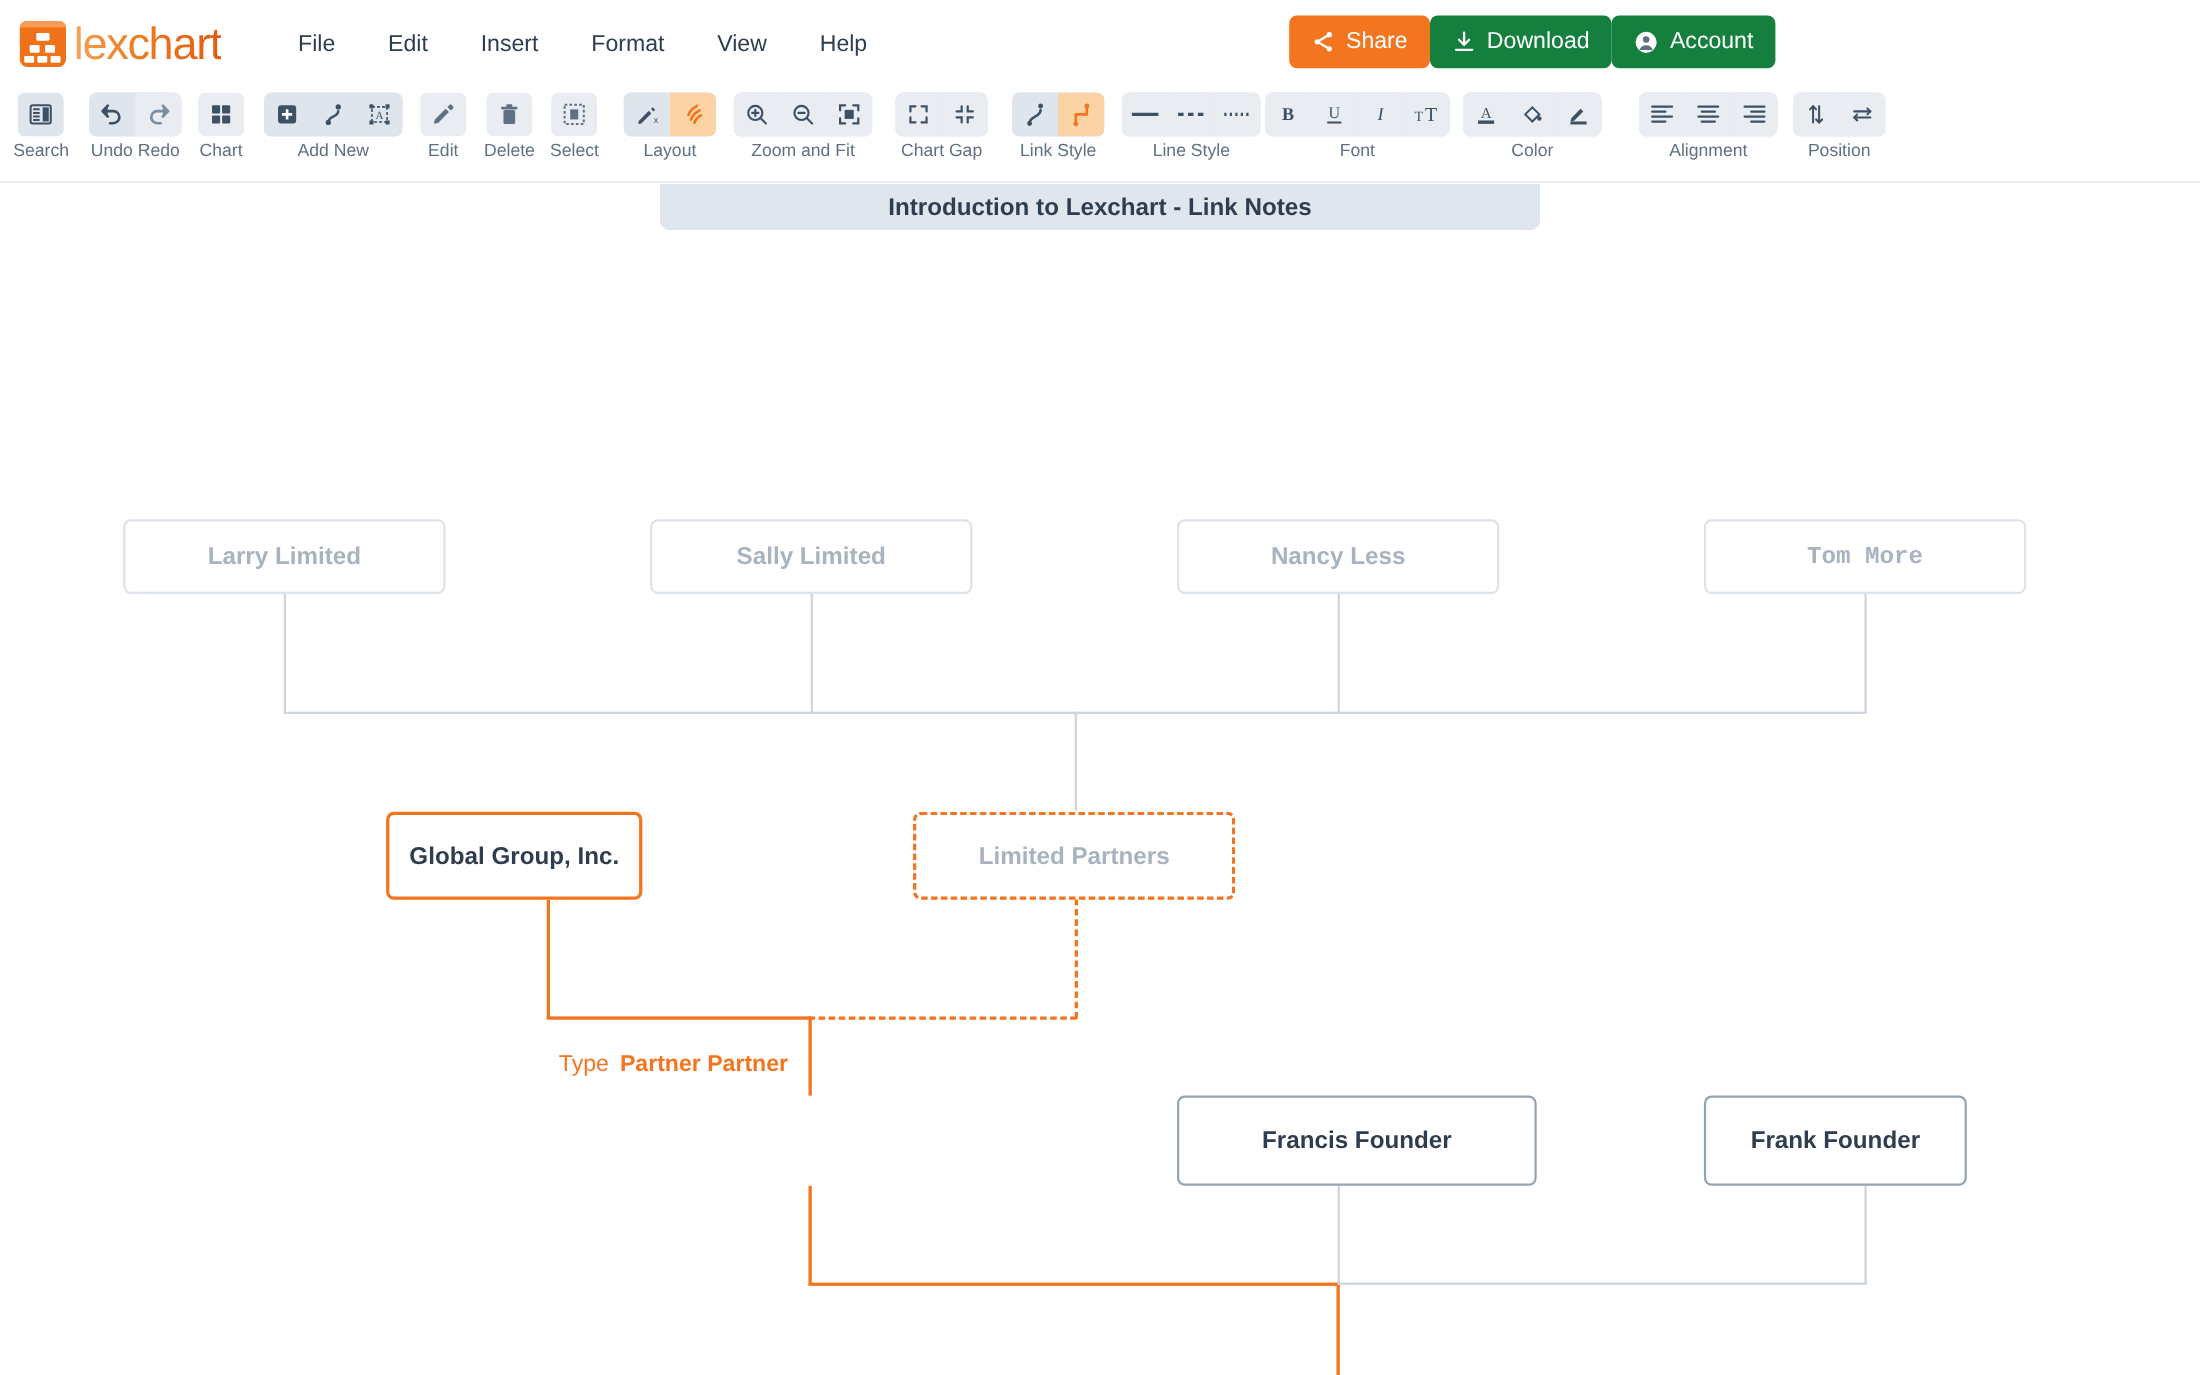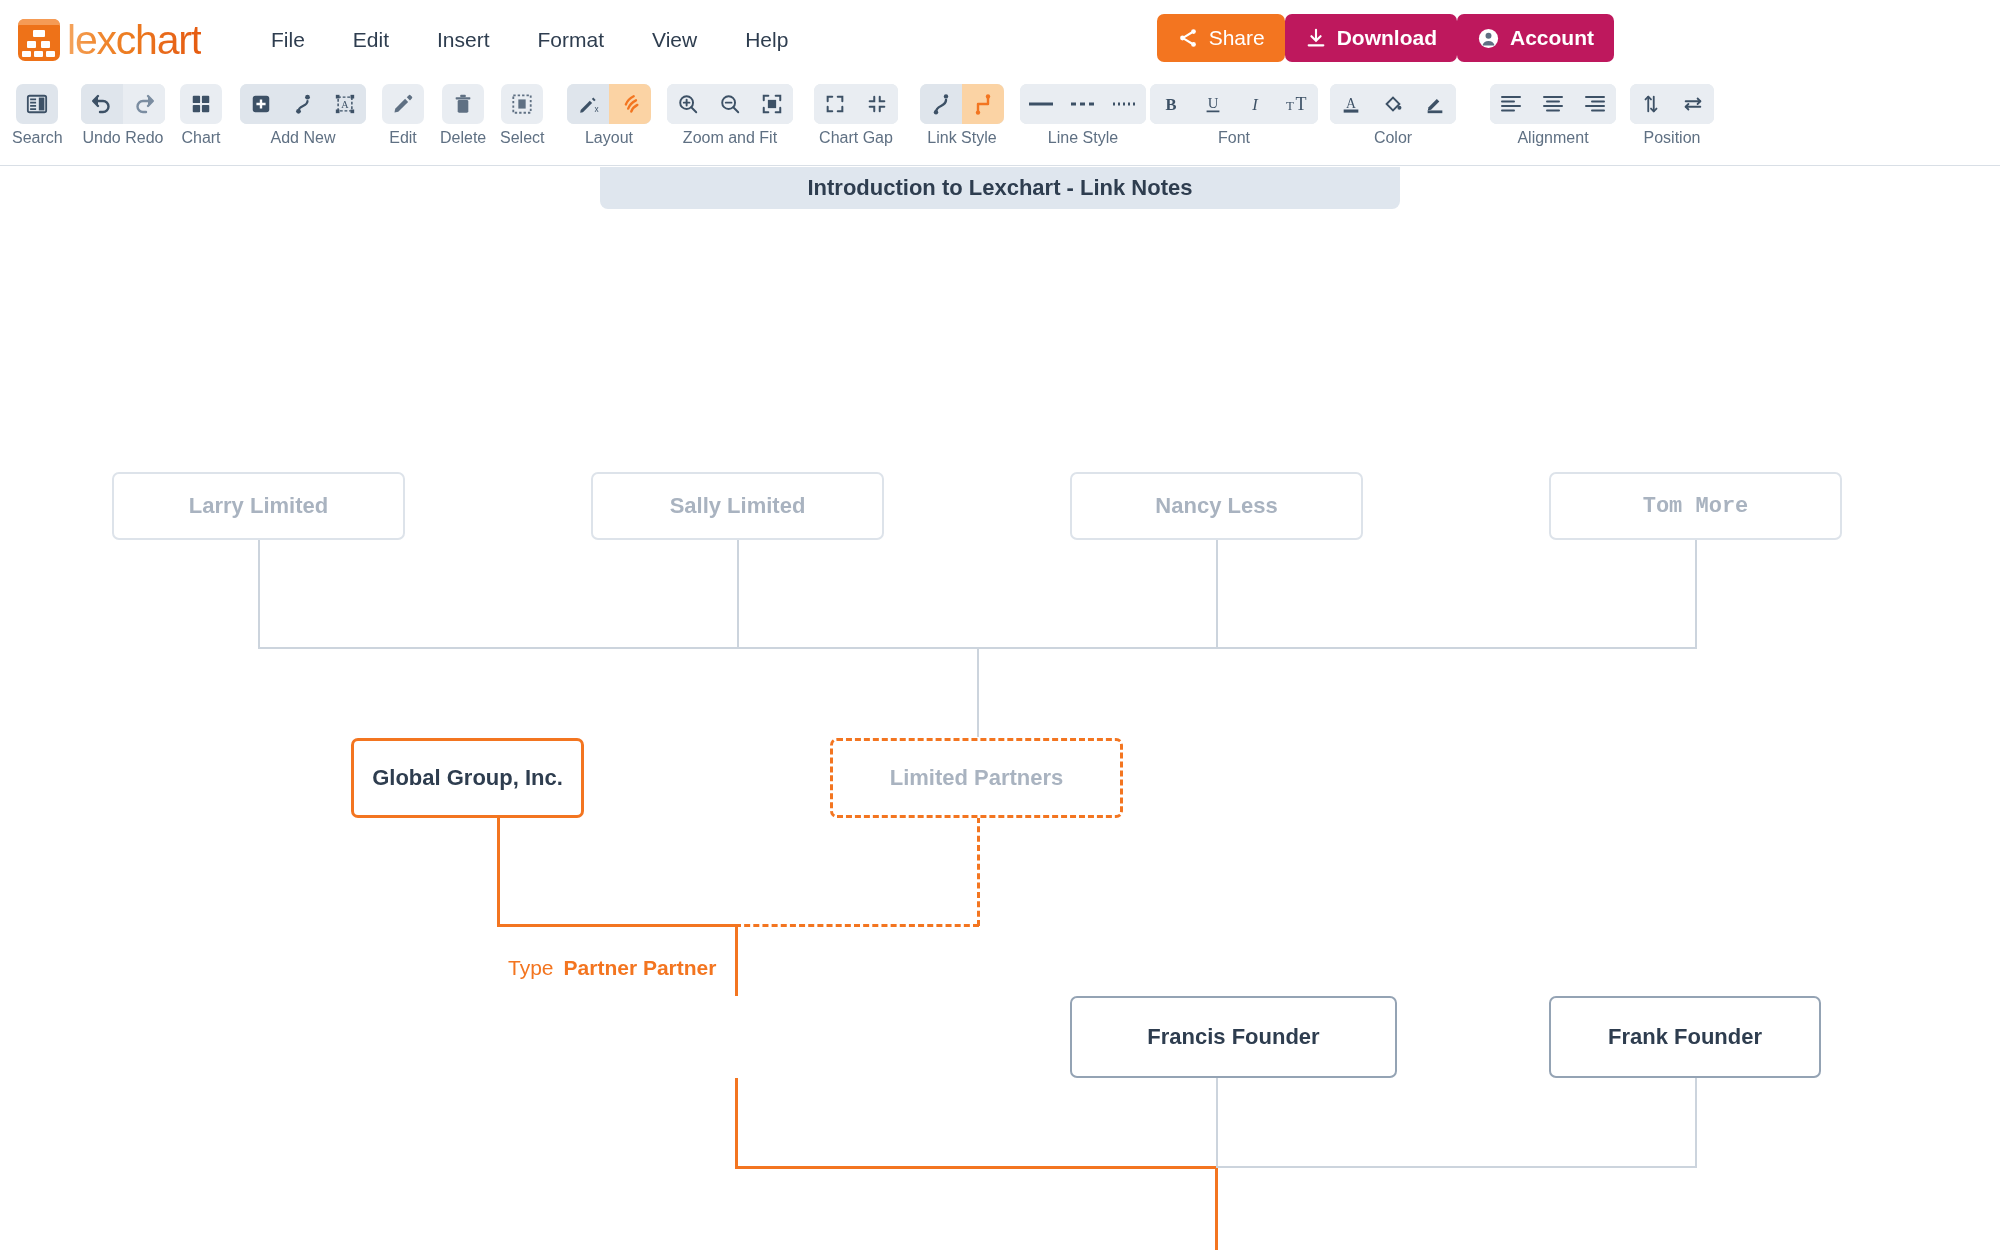--- a/index.html
+++ b/index.html
@@ -46,21 +46,21 @@
 
   .top-actions {
     position: absolute; right: 18px; top: 14px; display: flex; align-items: center;
   }
   .btn {
     display: flex; align-items: center; gap: 10px; height: 48px;
     padding: 0 20px; border-radius: 7px; color: #fff; font-size: 21px;
     cursor: pointer; white-space: nowrap;
   }
   .btn-share { background: #f37520; }
-  .btn-grey { background: #be185d; font-weight: bold; }
+  .btn-grey { background: #15803d; }
   .btn svg { display: block; }
 
   
   .toolbar {
     position: absolute; left: 0; top: 80px; width: 2000px; height: 86px;
     border-bottom: 1px solid #d9dfe6; background: #fff;
   }
   .tgroup { position: absolute; top: 4px; display: flex; flex-direction: column; align-items: center; }
   .tbuttons { display: flex; background: #dfe5ec; border-radius: 7px; overflow: hidden; }
   .tbtn {
@@ -555,21 +555,21 @@
     <div class="node sel" style="left:351px; top:571px; width:233px; height:80px;text-align:right;">
       <span>Global Group, Inc.</span>
     </div>
     <div class="node dashsel" style="left:830px; top:571px; width:293px; height:80px;">
       <span>Limited Partners</span>
     </div>
 
     <div class="node normal" style="left:1070px; top:829px; width:327px; height:82px;">
       <span>Francis Founder</span>
     </div>
-    <div class="node normal" style="left:1549px; top:829px; width:272px; height:82px;">
+    <div class="node normal" style="left:1549px; top:829px; width:239px; height:82px;">
       <span>Frank Founder</span>
     </div>
 
     <div class="note" style="left:508px; top:696px;">
       <div class="note-row">
         <span class="lbl">Type</span>
         <span style="display:inline-block;width:10px"></span>
         <span class="v">Partner Partner</span>
       </div>
     </div>

